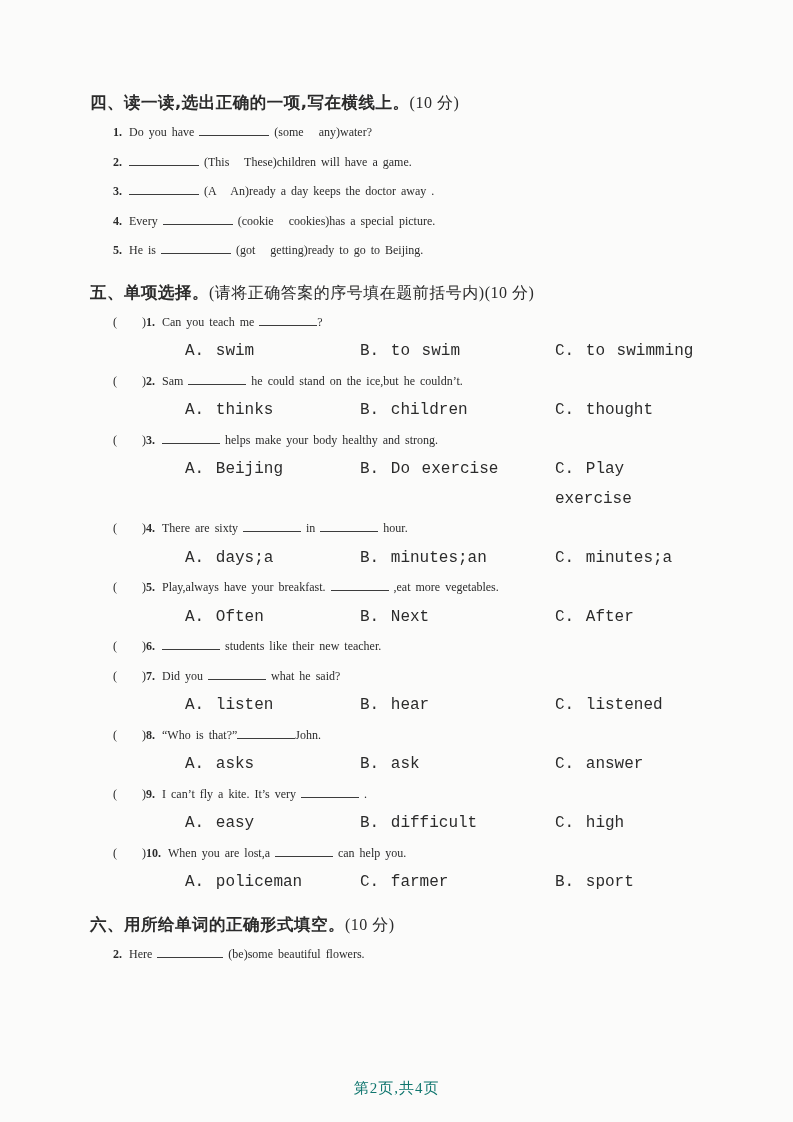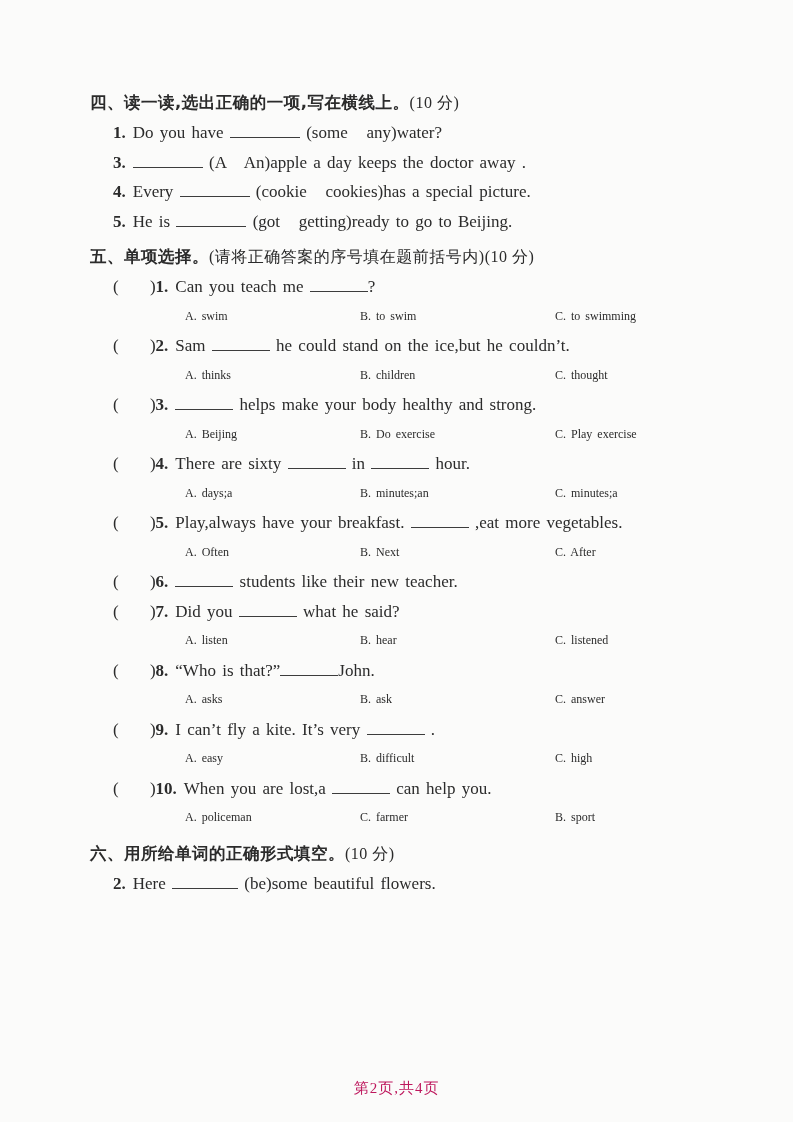--- a/index.html
+++ b/index.html
@@ -11,74 +11,76 @@
     box-sizing:border-box;
     padding:88px 88px 0 90px;
     font-family:"Liberation Serif","DejaVu Serif",serif;
     color:#2b2b2b;
     overflow:hidden;
   }
   .section-heading {
     font-size:17px; line-height:30px;
     white-space:nowrap;
   }
-  .section + .section .section-heading { margin-top:6px; }
+  .section + .section .section-heading { margin-top:12px; }
   .h-main {
     font-weight:700;
     font-family:"DejaVu Sans","Liberation Sans",sans-serif;
     letter-spacing:0.5px;
     font-size:16.5px;
   }
   .h-note, .h-score {
     font-weight:400;
     font-size:16px;
     letter-spacing:0.5px;
   }
   .q-row {
-    font-size:17px;
+    font-size:12px;
     line-height:29.5px;
     padding-left:23px;
     white-space:nowrap;
     word-spacing:2px;
   }
   .opt-row {
     display:grid;
     grid-template-columns:175px 195px 1fr;
     padding-left:95px;
-    font-size:12px;
+    font-size:16px;
     line-height:29.5px;
     word-spacing:2px;
+    font-family:Liberation Mono, monospace;
   }
   .num { font-weight:700; margin-right:7px; }
   .bracket { white-space:pre; }
   .seg-text { white-space:pre-wrap; }
   .blank {
     display:inline-block;
     border-bottom:1px solid #3c3c3c;
     height:13px;
     vertical-align:baseline;
   }
   .footer {
     position:absolute;
     left:0; right:0; bottom:24px;
     text-align:center;
     font-size:15px;
-    color:#be185d;
+    color:#0f766e;
     letter-spacing:1px;
   }
 </style>
 </head>
 <body>
 
 <div class="page">
   <div id="content">
       <section class="section">
         <div class="section-heading"><span class="h-main">四、读一读,选出正确的一项,写在横线上。</span><span class="h-score">(10 分)</span></div>
         <div class="q-row"><span class="num">1.</span><span class="seg-text">Do you have </span><span class="blank" style="width: 70px;"></span><span class="seg-text"> (some   any)water?</span></div>
-        <div class="q-row"><span class="num">3.</span><span class="blank" style="width: 70px;"></span><span class="seg-text"> (A   An)apple a day keeps the doctor away .</span></div>
+        <div class="q-row"><span class="num">2.</span><span class="blank" style="width: 70px;"></span><span class="seg-text"> (This   These)children will have a game.</span></div>
+        <div class="q-row"><span class="num">3.</span><span class="blank" style="width: 70px;"></span><span class="seg-text"> (A   An)ready a day keeps the doctor away .</span></div>
         <div class="q-row"><span class="num">4.</span><span class="seg-text">Every </span><span class="blank" style="width: 70px;"></span><span class="seg-text"> (cookie   cookies)has a special picture.</span></div>
         <div class="q-row"><span class="num">5.</span><span class="seg-text">He is </span><span class="blank" style="width: 70px;"></span><span class="seg-text"> (got   getting)ready to go to Beijing.</span></div>
       </section>
       <section class="section">
         <div class="section-heading"><span class="h-main">五、单项选择。</span><span class="h-note">(请将正确答案的序号填在题前括号内)</span><span class="h-score">(10 分)</span></div>
         <div class="q-row"><span class="bracket">(     )</span><span class="num">1.</span><span class="seg-text">Can you teach me </span><span class="blank" style="width: 58px;"></span><span class="seg-text">?</span></div>
         <div class="opt-row">
           <span class="opt">A. swim</span>
           <span class="opt">B. to swim</span>
           <span class="opt">C. to swimming</span>

